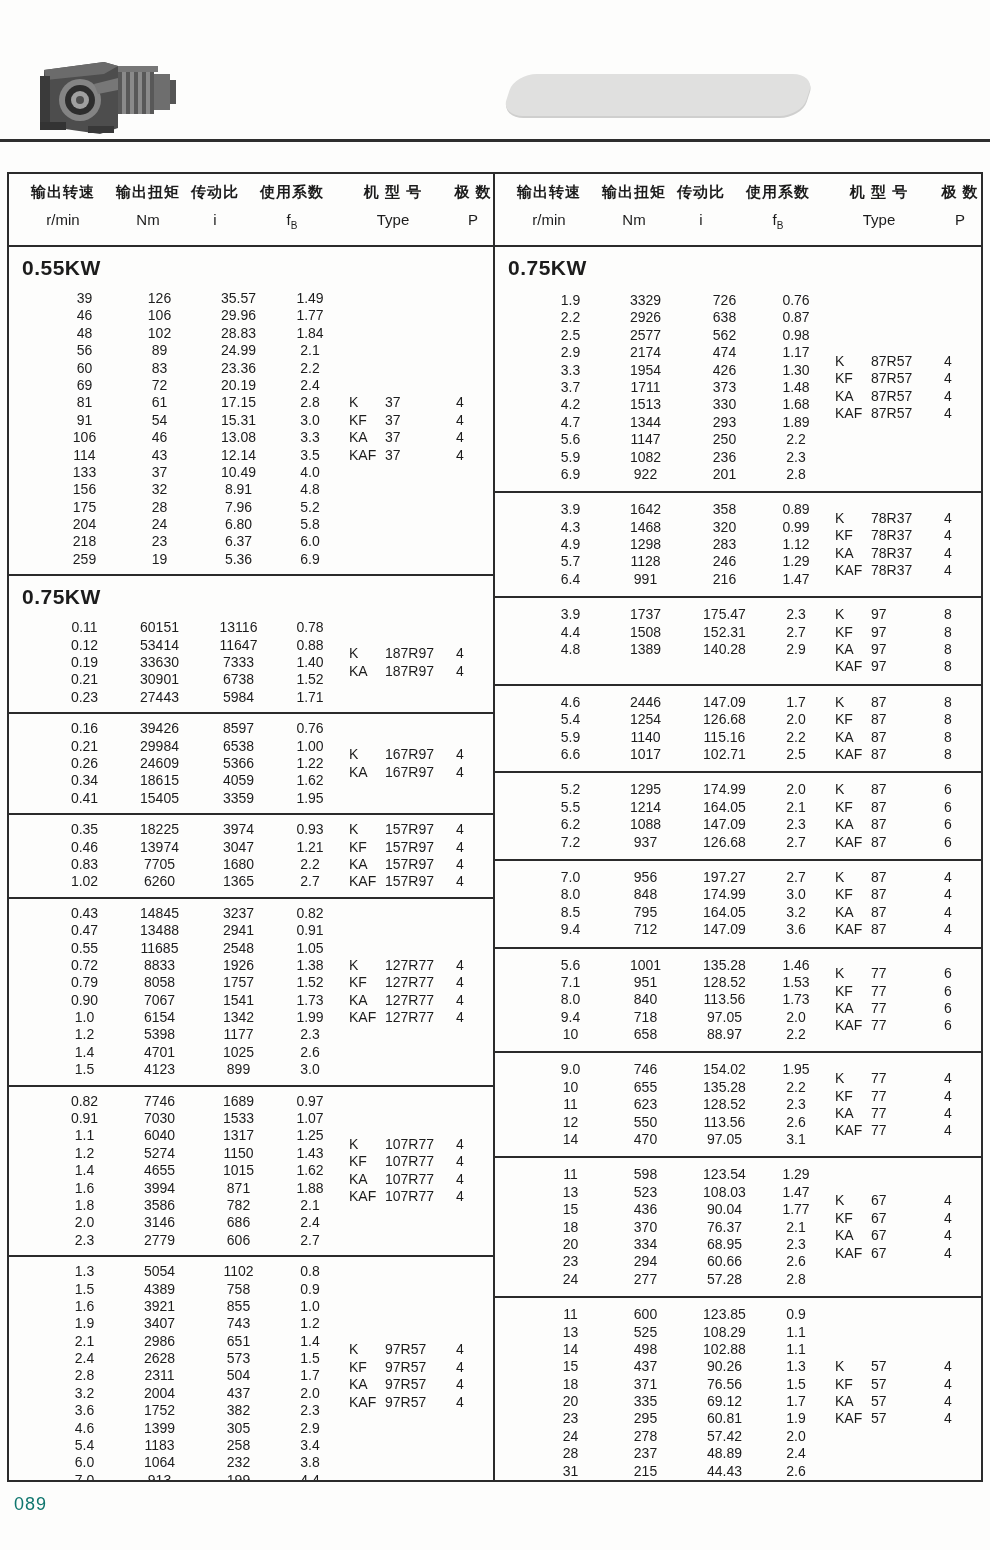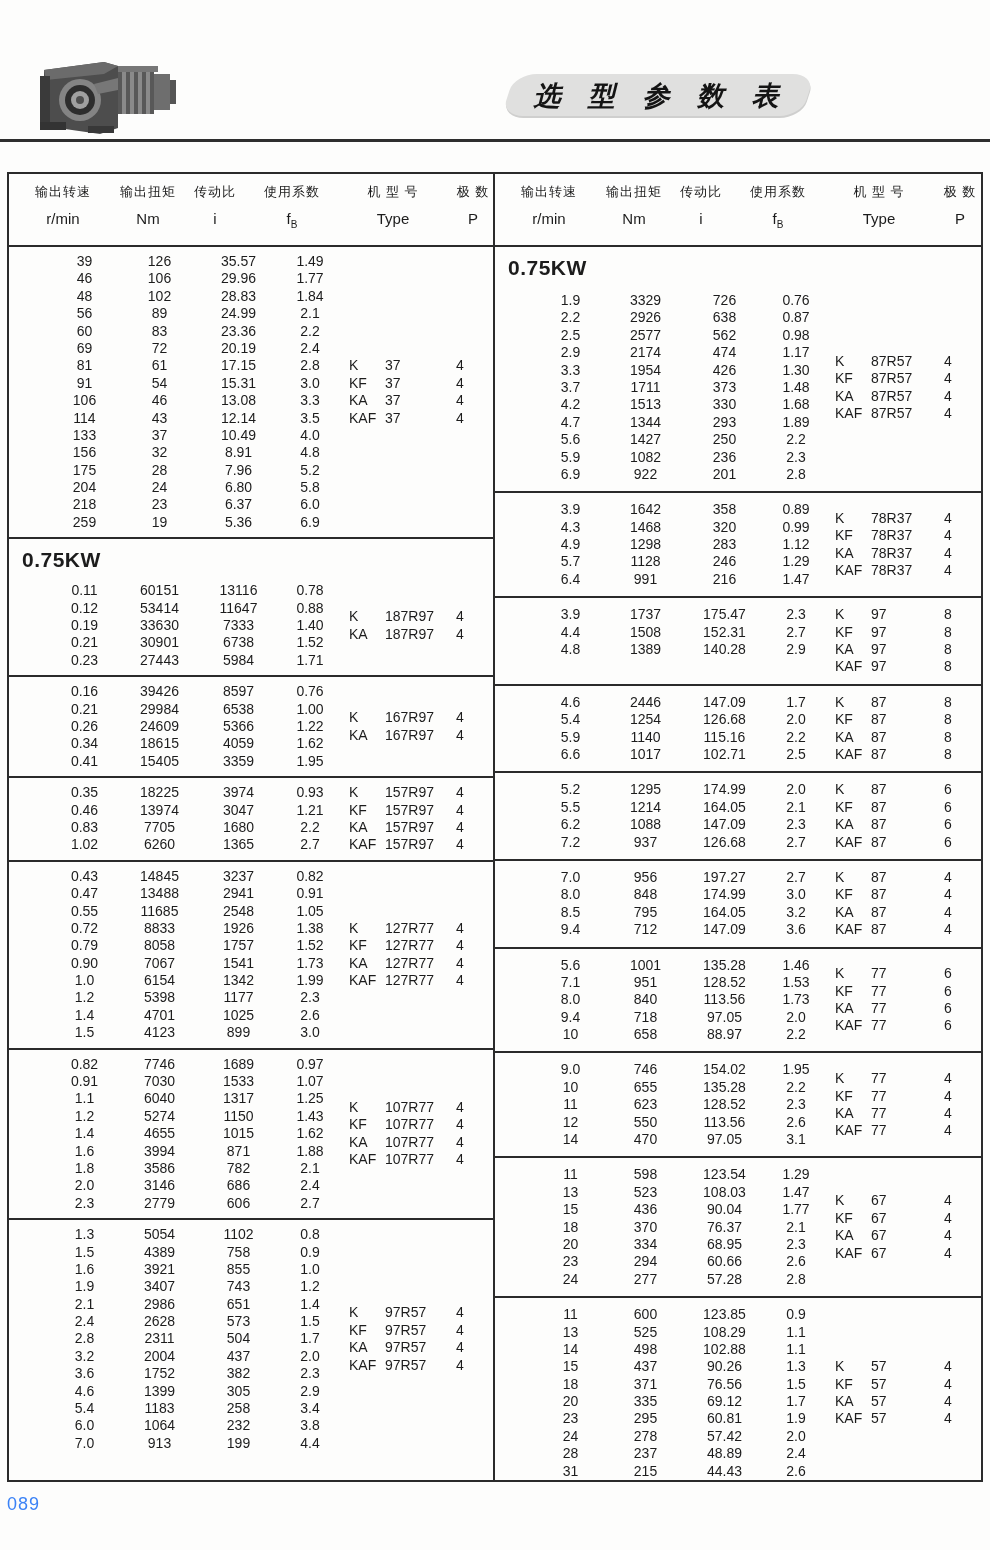--- a/index.html
+++ b/index.html
@@ -49,21 +49,21 @@
     border-bottom:2px solid #2b2b2b;
     display:grid;
     grid-template-columns:108px 62px 72px 82px 120px 1fr;
     box-sizing:border-box;
     padding-top:9px;
   }
   .hcell{
     display:flex;flex-direction:column;align-items:center;justify-content:flex-start;
     gap:9px;
   }
-  .hcell .cn{font-size:13px;font-weight:normal;letter-spacing:1px;white-space:nowrap;}
+  .hcell .cn{font-size:15px;font-weight:bold;letter-spacing:1px;white-space:nowrap;}
   .hcell .unit{font-size:15px;white-space:nowrap;}
   .hcell sub{font-size:10px;}
   .half-body{flex:1;overflow:hidden;}
   .sec-title{
     font-size:21px;font-weight:bold;
     padding:9px 0 4px 13px;
     letter-spacing:0.5px;
   }
   .half-body > .block + .block,
   .half-body > .block + .sec-title{border-top:2px solid #2b2b2b;}
@@ -78,22 +78,22 @@
   .types-col{
     flex:1;display:flex;flex-direction:column;justify-content:center;
     padding-left:9px;box-sizing:border-box;
   }
   .trow{display:flex;height:17.4px;line-height:17.4px;font-size:14px;}
   .trow .t-prefix{width:36px;}
   .trow .t-model{flex:1;}
   .trow .t-p{width:43px;padding-left:6px;box-sizing:border-box;}
   
   .page-number{
-    position:absolute;left:7px;top:1494px;
-    font-size:18px;letter-spacing:1px;color:#3b82f6;
+    position:absolute;left:14px;top:1494px;
+    font-size:18px;letter-spacing:1px;color:#0f766e;
   }
 </style>
 </head>
 <body>
 
 <div class="page">
 
   <div class="motor-photo">
     <svg width="150" height="82" viewBox="0 0 150 82">
       <polygon points="10,14 70,6 84,10 84,72 66,78 10,70" fill="#4d4d4d"></polygon>
@@ -111,21 +111,20 @@
       <rect x="96" y="14" width="4" height="44" fill="#8a8a8a"></rect>
       <rect x="104" y="14" width="4" height="44" fill="#8a8a8a"></rect>
       <rect x="112" y="14" width="4" height="44" fill="#8a8a8a"></rect>
       <rect x="120" y="18" width="16" height="36" fill="#6e6e6e"></rect>
       <rect x="136" y="24" width="6" height="24" fill="#555"></rect>
       <rect x="84" y="10" width="40" height="6" fill="#777"></rect>
     </svg>
   </div>
 
   <div class="banner"></div>
-  <div class="banner-text">选 型 参 数 表</div>
   <div class="header-rule"></div>
 
   <div class="paramtable">
 
     <div class="half left">
       <div class="half-head">
         <div class="hcell">
           <span class="cn">输出转速</span>
           <span class="unit">r/min</span>
         </div>
@@ -144,20 +143,21 @@
         <div class="hcell">
           <span class="cn">机 型 号</span>
           <span class="unit">Type</span>
         </div>
         <div class="hcell">
           <span class="cn">极  数</span>
           <span class="unit">P</span>
         </div>
       </div>
       <div class="half-body">
+          <div class="sec-title">0.55KW</div>
           <div class="block">
             <div class="rows-col">
               <div class="drow">
                 <span class="c1">39</span>
                 <span class="c2">126</span>
                 <span class="c3">35.57</span>
                 <span class="c4">1.49</span>
               </div>
               <div class="drow">
                 <span class="c1">46</span>
@@ -763,21 +763,21 @@
                 <span class="c4">1.68</span>
               </div>
               <div class="drow">
                 <span class="c1">4.7</span>
                 <span class="c2">1344</span>
                 <span class="c3">293</span>
                 <span class="c4">1.89</span>
               </div>
               <div class="drow">
                 <span class="c1">5.6</span>
-                <span class="c2">1427</span>
+                <span class="c2">1147</span>
                 <span class="c3">250</span>
                 <span class="c4">2.2</span>
               </div>
               <div class="drow">
                 <span class="c1">5.9</span>
                 <span class="c2">1082</span>
                 <span class="c3">236</span>
                 <span class="c4">2.3</span>
               </div>
               <div class="drow">

